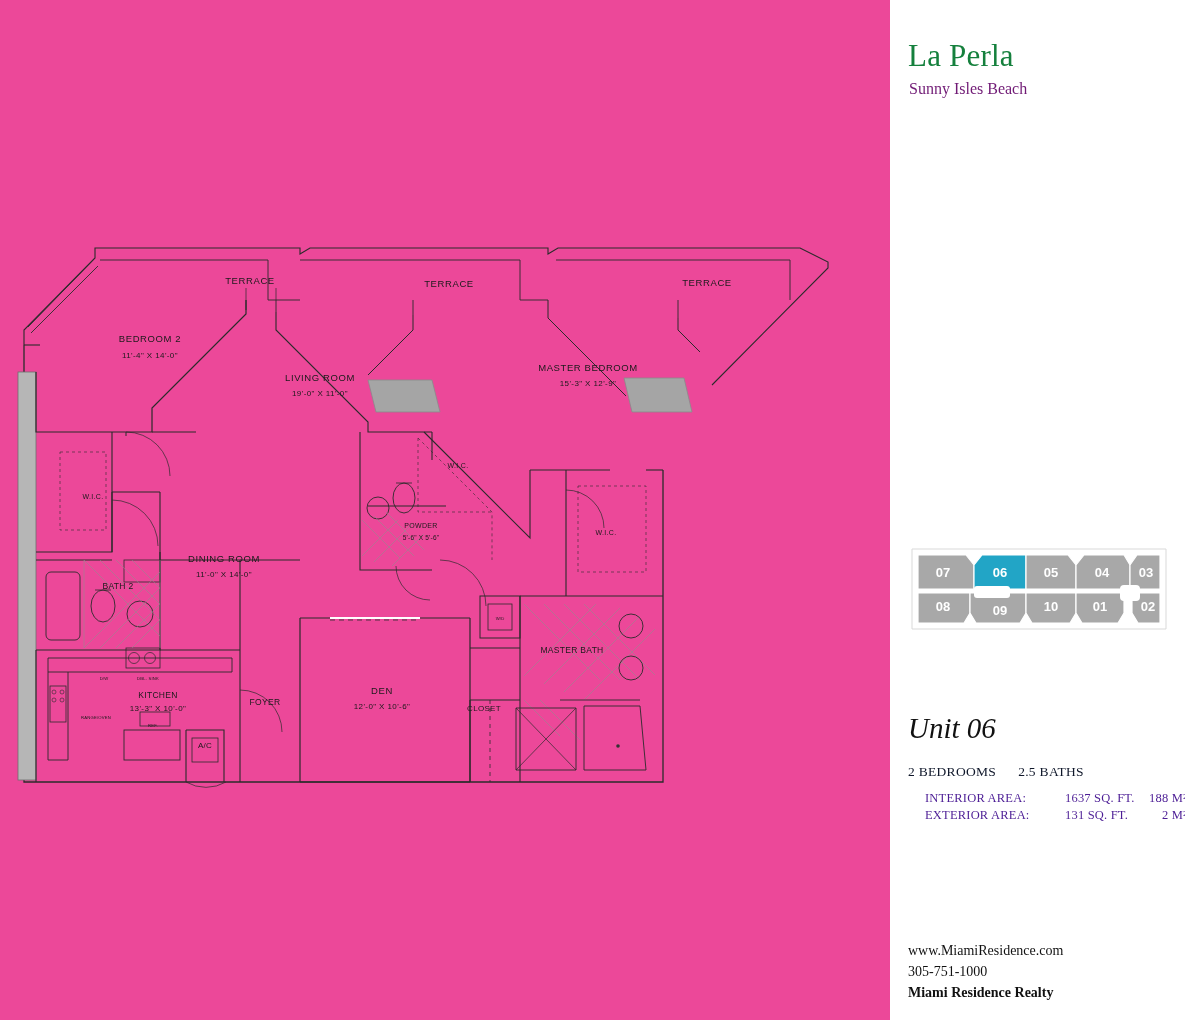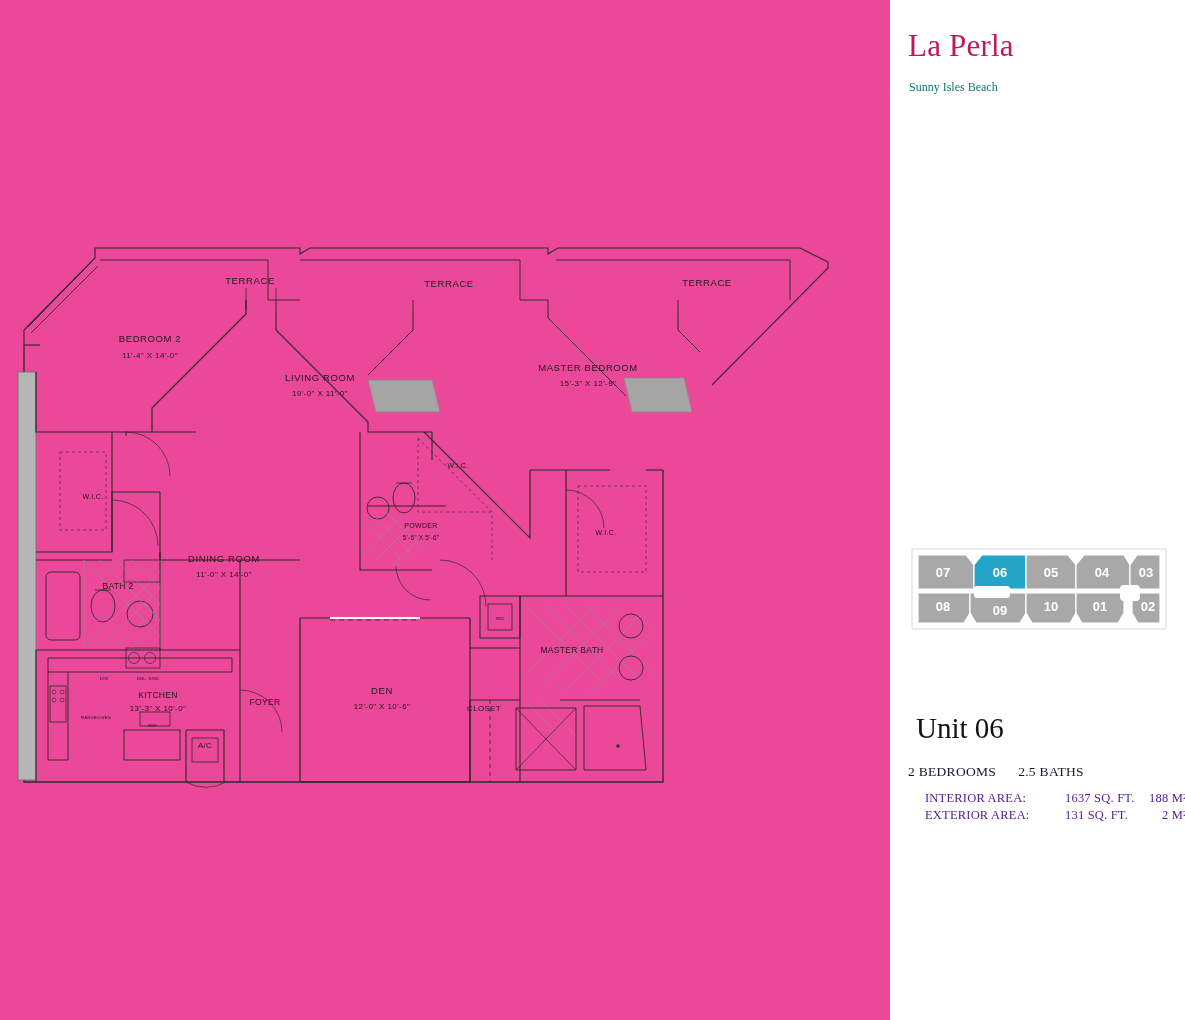--- a/index.html
+++ b/index.html
@@ -40,56 +40,57 @@
     position: relative;
     width: 295px;
     height: 1020px;
     background: #fff;
   }
 
   
   .project-title {
     position: absolute;
     left: 18px;
-    top: 28px;
+    top: 38px;
     font-size: 31px;
     font-family: "Liberation Serif", serif;
     letter-spacing: 0.2px;
-    color: #be185d;
+    color: #15803d;
   }
   .project-sub {
     position: absolute;
     left: 19px;
     top: 80px;
-    font-size: 12px;
-    color: #0f766e;
+    font-size: 16px;
+    color: #701a75;
   }
 
   
   #keyplan {
     position: absolute;
     left: 18px;
     top: 533px;
     width: 262px;
     height: 112px;
   }
   #keyplan svg { display: block; }
   .kp-label {
     font-family: "Liberation Sans", sans-serif;
     font-size: 13px;
     fill: #ffffff;
     font-weight: bold;
   }
 
   .unit-title {
     position: absolute;
-    left: 26px;
+    left: 18px;
     top: 712px;
     font-size: 29px;
     color: #111;
+    font-style: italic;
   }
   .unit-title .u-num { font-size: 29px; }
 
   .beds-baths {
     position: absolute;
     left: 18px;
     top: 764px;
     font-size: 13.5px;
     letter-spacing: 0.3px;
     color: #0f172a;
@@ -402,14 +403,19 @@
           <td class="m2">188 M²</td>
         </tr>
         <tr>
           <td class="lbl">EXTERIOR AREA:</td>
           <td class="sqft">131 SQ. FT.</td>
           <td class="m2">2 M²</td>
         </tr>
       </tbody>
     </table>
 
+    <div class="footer">
+      <div>www.MiamiResidence.com</div>
+      <div>305-751-1000</div>
+      <div class="brand">Miami Residence Realty</div>
+    </div>
   </div>
 </div>
 
 </body></html>

